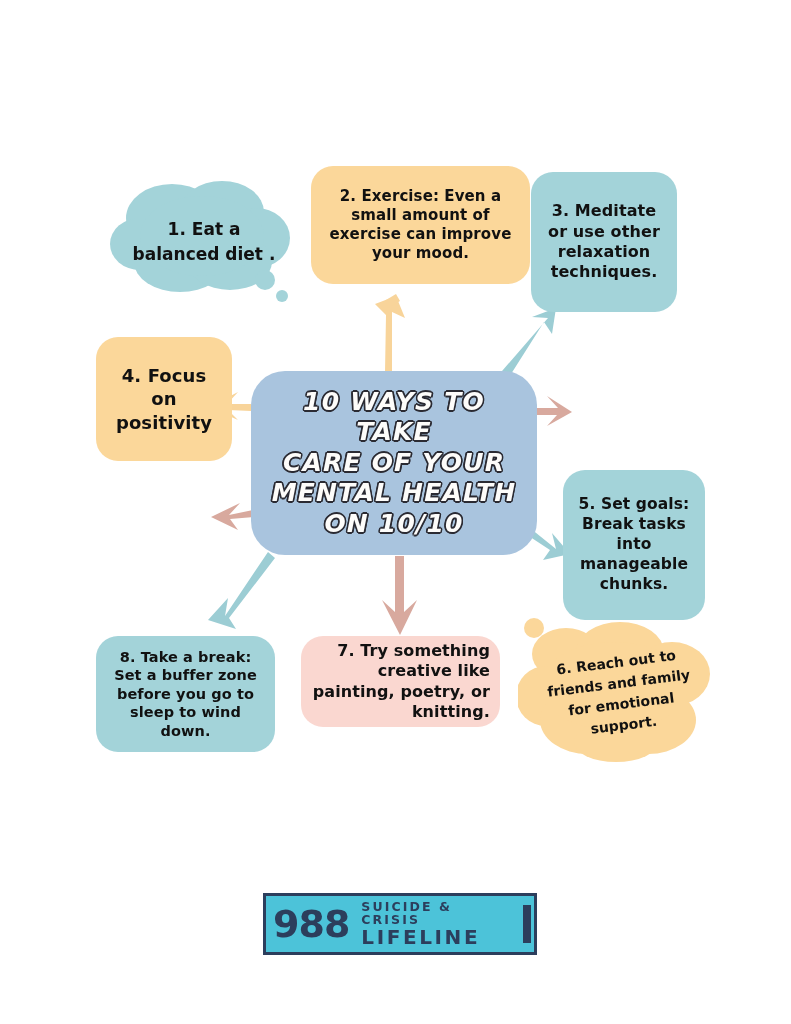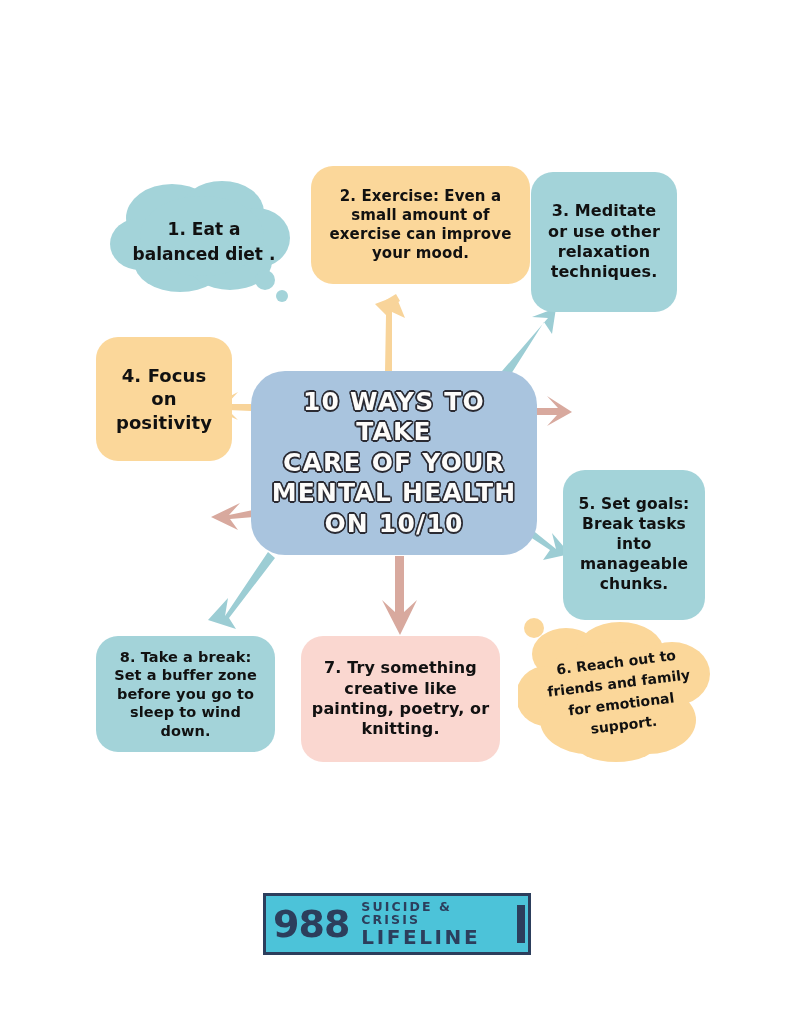--- a/index.html
+++ b/index.html
@@ -31,20 +31,21 @@
   #hub .hub-text{
     font-family:"DejaVu Sans","Liberation Sans",sans-serif;
     font-weight:700;font-size:25px;line-height:1.22;text-align:center;
     color:#fdfcfa;letter-spacing:1.2px;
     text-shadow:
       -1.4px -1.4px 0 #2b2b33, 1.4px -1.4px 0 #2b2b33,
       -1.4px  1.4px 0 #2b2b33, 1.4px  1.4px 0 #2b2b33,
        0   -1.6px 0 #2b2b33,  0    1.6px 0 #2b2b33,
       -1.6px  0   0 #2b2b33, 1.6px  0   0 #2b2b33;
     padding:0 18px;
+    font-style:italic;
   }
 
   
   .cloud{position:absolute;z-index:4;}
   .cloud svg{position:absolute;left:0;top:0;}
   .cloud .cloud-text{position:absolute;display:flex;align-items:center;
     justify-content:center;text-align:center;color:#111;font-weight:700;}
 
   
   #n1  {left:110px; top:176px; width:186px;height:130px;}
@@ -52,27 +53,27 @@
 
   #n2  {left:311px; top:166px; width:219px;height:118px;font-size:15px;}
   #n3  {left:531px; top:172px; width:146px;height:140px;font-size:16px;justify-content:center;}
   #n4  {left:570px; top:338px; width:120px;height:102px;font-size:17px;}
   #n5  {left:563px; top:470px; width:142px;height:150px;font-size:15.5px;}
 
   #n6  {left:518px; top:612px; width:198px;height:160px;}
   #n6 .cloud-text{left:22px;top:22px;width:160px;height:120px;font-size:14px;
         line-height:1.5;transform:rotate(-7deg);}
 
-  #n7  {left:301px; top:636px; width:199px;height:126px;font-size:16px;}
+  #n7  {left:301px; top:636px; width:199px;height:91px;font-size:16px;text-align:right;}
   #n8  {left:96px;  top:636px; width:179px;height:116px;font-size:14.5px;}
   #n9  {left:102px; top:497px; width:124px;height:114px;font-size:15px;}
   #n10 {left:96px;  top:337px; width:136px;height:124px;font-size:18px;}
 
   
-  #logo-wrap{position:absolute;left:263px;top:893px;width:268px;height:62px;z-index:6;}
+  #logo-wrap{position:absolute;left:263px;top:893px;width:268px;height:62px;z-index:6;padding-left:6px;}
   #logo-frame{position:absolute;inset:0;border:3px solid #2c3e5c;background:#4cc3d9;
     box-sizing:border-box;}
   #logo-inner{position:absolute;left:10px;top:7px;right:24px;bottom:7px;
     display:flex;align-items:center;gap:12px;}
   #logo-988{font-family:"DejaVu Sans","Liberation Sans",sans-serif;font-weight:700;
     font-size:38px;line-height:1;color:#2c3e5c;letter-spacing:-1px;}
   #logo-words{display:flex;flex-direction:column;justify-content:center;gap:1px;}
   #logo-line1{font-size:12.5px;font-weight:700;letter-spacing:2.1px;color:#2c3e5c;line-height:1;}
   #logo-line2{font-size:20px;font-weight:700;letter-spacing:2.6px;color:#2c3e5c;line-height:1;}
   #logo-bracket{position:absolute;right:6px;top:12px;width:8px;height:38px;

